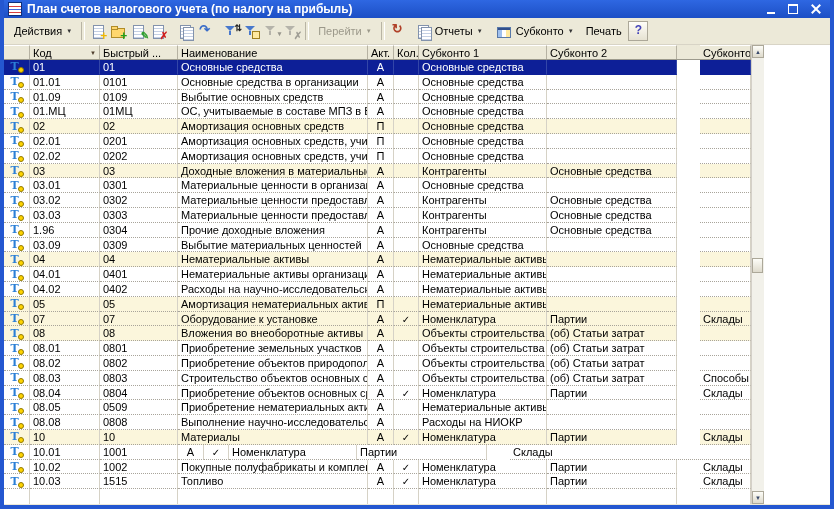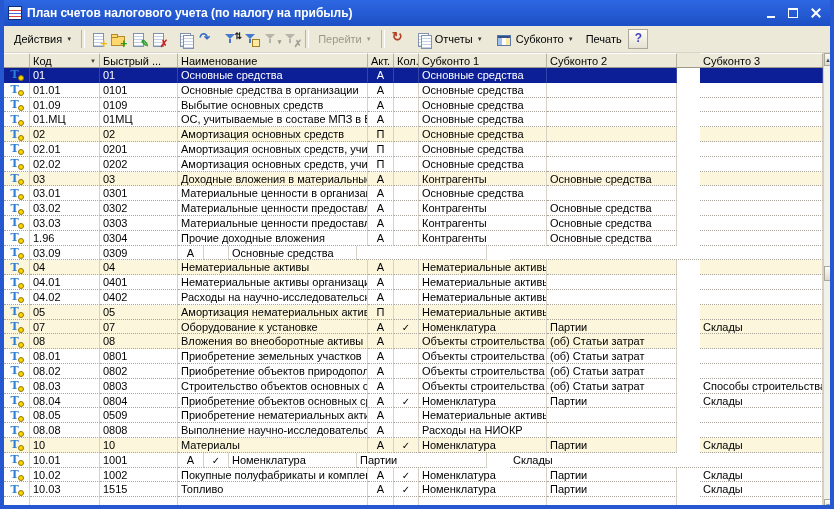--- a/index.html
+++ b/index.html
@@ -1,20 +1,20 @@
 <!DOCTYPE html>
 <html><head>
 <meta charset="utf-8">
 <style>
   html,body{margin:0;padding:0;background:#fff;font-family:"Liberation Sans","DejaVu Sans",sans-serif;}
   .window{position:relative;width:834px;height:509px;box-sizing:border-box;
     border-left:4px solid #2457d0;border-right:4px solid #2457d0;border-bottom:4px solid #2457d0;
     background:#ece9d8;overflow:hidden;}
   
-  .titlebar{height:26px;background:linear-gradient(180deg,#2e67e2,#1c4fc5);display:flex;align-items:center;padding:0 4px;gap:5px;}
+  .titlebar{height:18px;background:linear-gradient(180deg,#2e67e2,#1c4fc5);display:flex;align-items:center;padding:0 4px;gap:5px;}
   .title-icon{width:14px;height:14px;flex:0 0 auto;border:1px solid #0d2f7a;box-sizing:border-box;
     background:linear-gradient(180deg,#ffffff 0 22%,#d84040 22% 34%,#ffffff 34% 48%,#4468e0 48% 60%,#ffffff 60% 74%,#d84040 74% 86%,#ffffff 86%);}
   .title-text{color:#fff;font-weight:bold;font-size:12px;white-space:nowrap;overflow:hidden;flex:1;}
   .win-controls{display:flex;gap:7px;margin-right:3px;}
   .wc{width:15px;height:14px;position:relative;cursor:default;}
   .wc-min::after{content:'';position:absolute;left:3px;bottom:2px;width:8px;height:2px;background:#fff;}
   .wc-max::after{content:'';position:absolute;left:2px;top:2px;width:8px;height:7px;border:1px solid #fff;border-top-width:2px;}
   .wc-close::before,.wc-close::after{content:'';position:absolute;left:7px;top:1px;width:2px;height:12px;background:#fff;}
   .wc-close::before{transform:rotate(45deg);} .wc-close::after{transform:rotate(-45deg);}
   
@@ -45,21 +45,21 @@
   .stem{position:absolute;left:6px;top:9px;width:2px;height:4px;background:#4878cc;}
   .arrows-ov{right:-1px;top:1px;color:#222;font-size:9px;}
   .box-ov{position:absolute;right:1px;bottom:1px;width:6px;height:6px;background:#ffe9a0;border:1px solid #a08020;}
   .drop-ov{right:0;bottom:1px;color:#333;font-size:7px;}
   .q-ov{left:6px;top:3px;color:#4444b8;font-size:12px;}
   .gridic{position:absolute;left:2px;top:5px;width:12px;height:9px;border:1px solid #5878a8;
     background:linear-gradient(90deg,#9fc0ee 0 33%,#ffffff 33% 66%,#ffe9a0 66%);}
   .gridic::before{content:'';position:absolute;left:0;top:0;width:12px;height:2px;background:#33508c;}
   
   .content{display:flex;height:459px;background:#fff;}
-  .grid{width:819px;display:flex;flex-direction:column;}
+  .grid{width:747px;display:flex;flex-direction:column;}
   .grid-header{height:15px;display:flex;background:#ece9d8;border-bottom:1px solid #9c9a8c;box-sizing:border-box;}
   .hc{box-sizing:border-box;border-right:1px solid #b6b2a2;border-top:1px solid #fff;padding:1px 3px 0;font-size:11px;line-height:12px;white-space:nowrap;overflow:hidden;position:relative;}
   .sortglyph{position:absolute;right:3px;top:4px;font-size:6px;color:#504030;line-height:6px;}
   .grid-body{flex:1;display:flex;flex-direction:column;background:#fff;overflow:hidden;}
   .row{display:flex;height:14.8px;min-height:14.8px;box-sizing:border-box;}
   .row .c{box-sizing:border-box;border-right:1px solid #d6d2c6;border-bottom:1px dotted #a8a49a;padding:1px 3px 0;font-size:11px;line-height:12px;white-space:nowrap;overflow:hidden;background:#fff;}
   .row.yellow .c{background:#fbf6dc;}
   .row.selected .c{background:#0d1f97;color:#fff;border-bottom-color:#0d1f97;border-right-color:#3346a8;}
   .c.center{text-align:center;padding-left:0;padding-right:0;}
   .c.cicon{display:flex;align-items:center;justify-content:center;padding:0;}
@@ -343,20 +343,21 @@
             <div class="c w6">Контрагенты</div>
             <div class="c w7">Основные средства</div>
             <div class="c w8"></div>
           </div>
           <div class="row">
             <div class="c w0 cicon">
               <span class="t-icon">Т</span>
             </div>
             <div class="c w1">03.09</div>
             <div class="c w2">0309</div>
+            <div class="c w3">Выбытие материальных ценностей</div>
             <div class="c w4 center">А</div>
             <div class="c w5 center"></div>
             <div class="c w6">Основные средства</div>
             <div class="c w7"></div>
             <div class="c w8"></div>
           </div>
           <div class="row yellow">
             <div class="c w0 cicon">
               <span class="t-icon">Т</span>
             </div>

